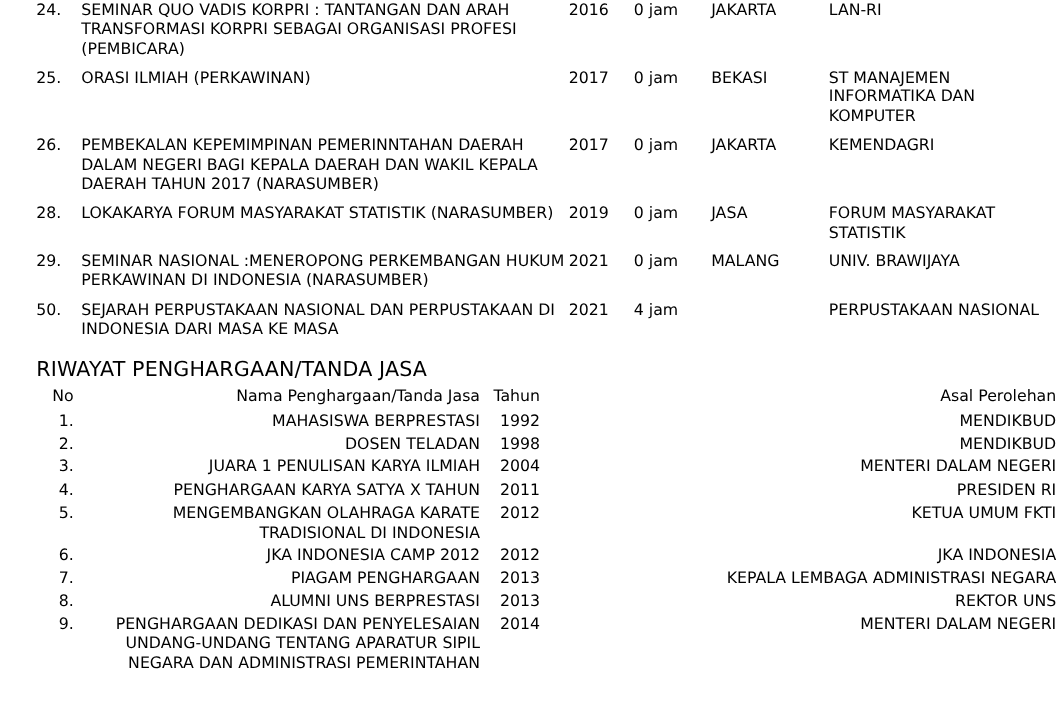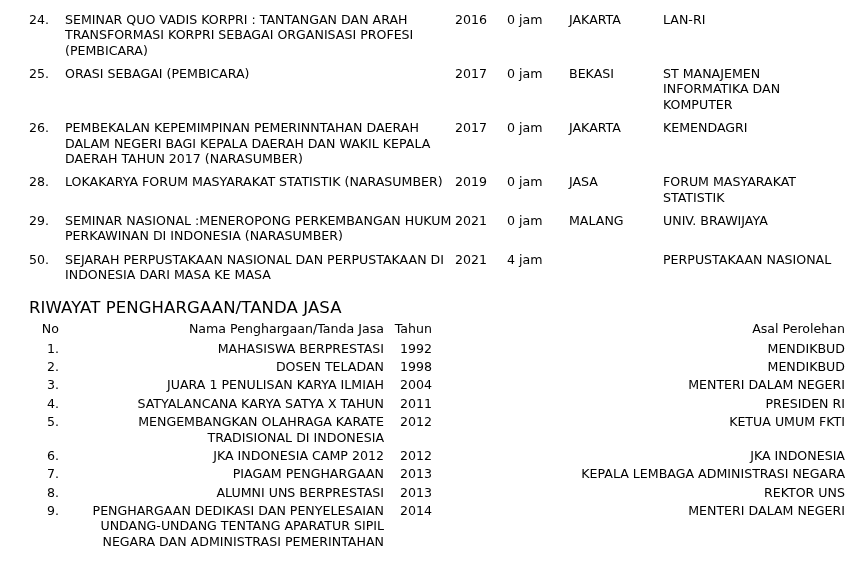--- a/index.html
+++ b/index.html
@@ -35,21 +35,21 @@
     padding: 0 0 8px 0;
   }
   .col-no      { width: 36px;  padding-left: 29px !important; }
   .col-desc    { width: 390px; padding-right: 10px; }
   .col-year    { width: 52px; }
   .col-dur     { width: 62px; }
   .col-place   { width: 94px; }
   .col-org     { width: auto; }
 
   
-  tr.first td { padding-top: 12px; }
+  tr.first td { padding-top: 0; }
 
   
   .section-title {
     margin: 8px 0 4px 29px;
     font-size: 16.5px;
     font-weight: normal;
     letter-spacing: 0.1px;
   }
 
   
@@ -83,21 +83,21 @@
       <tr class="first">
         <td class="col-no">24.</td>
         <td class="col-desc">SEMINAR QUO VADIS KORPRI : TANTANGAN DAN ARAH TRANSFORMASI KORPRI SEBAGAI ORGANISASI PROFESI (PEMBICARA)</td>
         <td class="col-year">2016</td>
         <td class="col-dur">0 jam</td>
         <td class="col-place">JAKARTA</td>
         <td class="col-org">LAN-RI</td>
       </tr>
       <tr>
         <td class="col-no">25.</td>
-        <td class="col-desc">ORASI SEBAGAI (PEMBICARA)</td>
+        <td class="col-desc">ORASI ILMIAH (PERKAWINAN)</td>
         <td class="col-year">2017</td>
         <td class="col-dur">0 jam</td>
         <td class="col-place">BEKASI</td>
         <td class="col-org">ST MANAJEMEN INFORMATIKA DAN KOMPUTER</td>
       </tr>
       <tr>
         <td class="col-no">26.</td>
         <td class="col-desc">PEMBEKALAN KEPEMIMPINAN PEMERINNTAHAN DAERAH DALAM NEGERI BAGI KEPALA DAERAH DAN WAKIL KEPALA DAERAH TAHUN 2017 (NARASUMBER)</td>
         <td class="col-year">2017</td>
         <td class="col-dur">0 jam</td>
@@ -154,21 +154,21 @@
         <td class="aw-src">MENDIKBUD</td>
       </tr>
       <tr>
         <td class="aw-no">3.</td>
         <td class="aw-name">JUARA 1 PENULISAN KARYA ILMIAH</td>
         <td class="aw-year">2004</td>
         <td class="aw-src">MENTERI DALAM NEGERI</td>
       </tr>
       <tr>
         <td class="aw-no">4.</td>
-        <td class="aw-name">SATYALANCANA KARYA SATYA X TAHUN</td>
+        <td class="aw-name">PENGHARGAAN KARYA SATYA X TAHUN</td>
         <td class="aw-year">2011</td>
         <td class="aw-src">PRESIDEN RI</td>
       </tr>
       <tr>
         <td class="aw-no">5.</td>
         <td class="aw-name">MENGEMBANGKAN OLAHRAGA KARATE TRADISIONAL DI INDONESIA</td>
         <td class="aw-year">2012</td>
         <td class="aw-src">KETUA UMUM FKTI</td>
       </tr>
       <tr>

